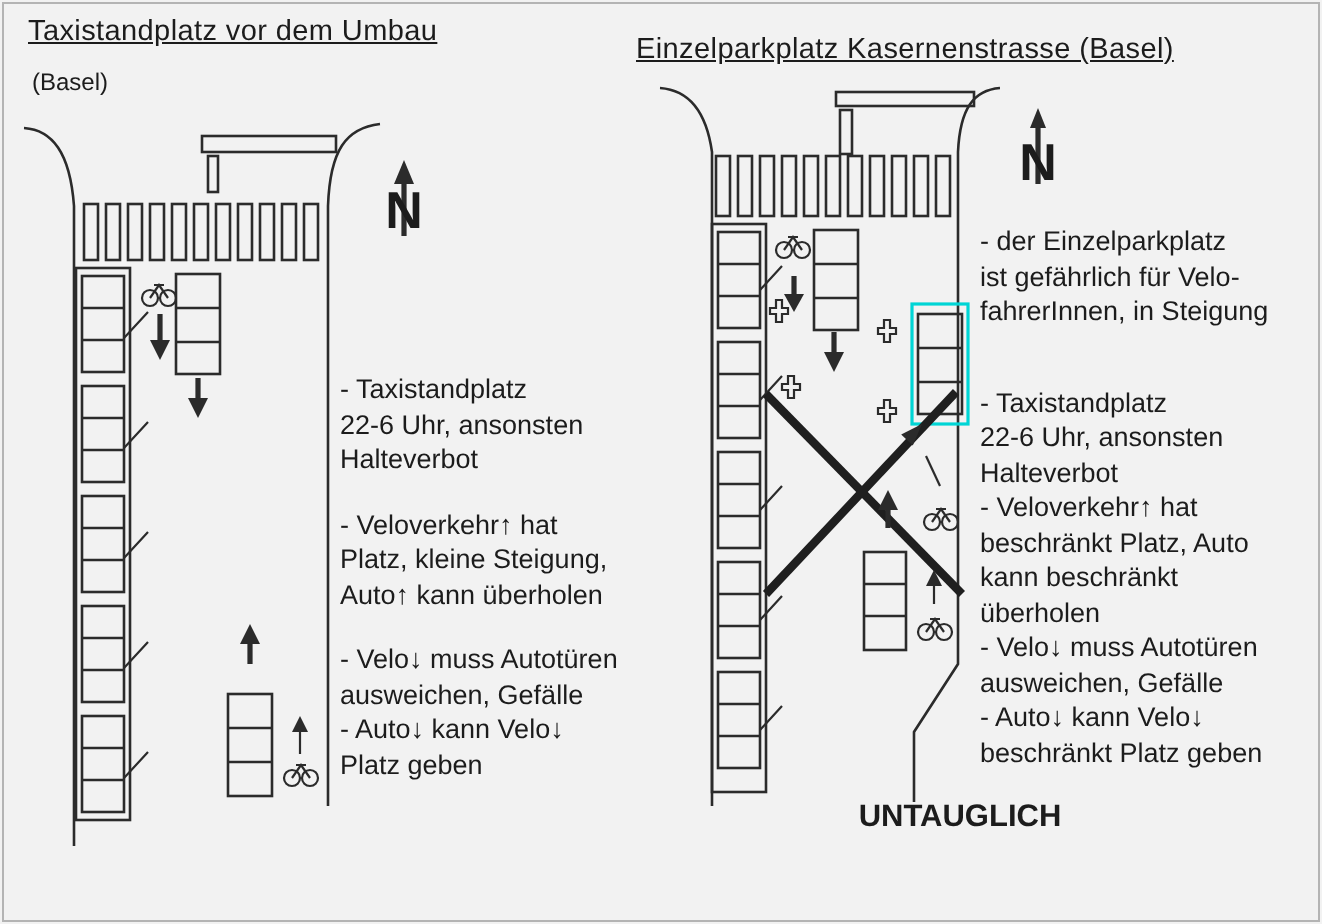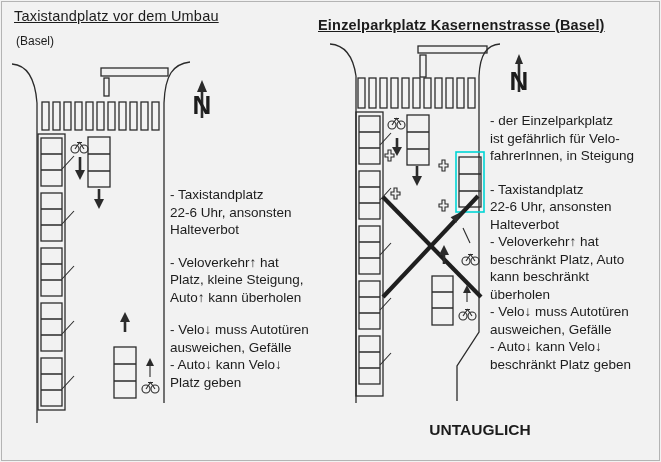--- a/index.html
+++ b/index.html
@@ -208,48 +208,48 @@
         <path class="thick" d="M519,92 V62"></path>
         <polygon class="solid" points="515,64 523,64 519,54"></polygon>
         <text class="ntext" x="519" y="90">N</text>
       </g>
     </g>
   </svg>
 
   <div class="title" style="left:14px;top:8px;">Taxistandplatz vor dem Umbau</div>
   <div class="subtitle" style="left:16px;top:34px;">(Basel)</div>
 
-  <div class="title" style="left:318px;top:17px;font-weight:bold;">Einzelparkplatz Kasernenstrasse (Basel)</div>
+  <div class="title" style="left:318px;top:17px;">Einzelparkplatz Kasernenstrasse (Basel)</div>
 
   <div class="anno" style="left:170px;top:186px;width:178px;">
     <div class="block">- Taxistandplatz
 22-6 Uhr, ansonsten
 Halteverbot</div>
     <div class="block">- Veloverkehr↑ hat
 Platz, kleine Steigung,
 Auto↑ kann überholen</div>
     <div class="block">- Velo↓ muss Autotüren
 ausweichen, Gefälle
 - Auto↓ kann Velo↓
 Platz geben</div>
   </div>
 
   <div class="anno" style="left:490px;top:112px;width:170px;">
-    <div class="block" style="margin-bottom:16px;">- der Einzelparkplatz
+    <div class="block" style="margin-bottom:28px;">- der Einzelparkplatz
 ist gefährlich für Velo-
 fahrerInnen, in Steigung</div>
     <div class="block">- Taxistandplatz
 22-6 Uhr, ansonsten
 Halteverbot
 - Veloverkehr↑ hat
 beschränkt Platz, Auto
 kann beschränkt
 überholen
 - Velo↓ muss Autotüren
 ausweichen, Gefälle
 - Auto↓ kann Velo↓
 beschränkt Platz geben</div>
   </div>
 
-  <div class="verdict" style="left:400px;top:421px;width:160px;">UNTAUGLICH</div>
+  <div class="verdict" style="left:400px;top:400px;width:160px;">UNTAUGLICH</div>
 
   <div class="frame"></div>
 </div>
 
 </body></html>

